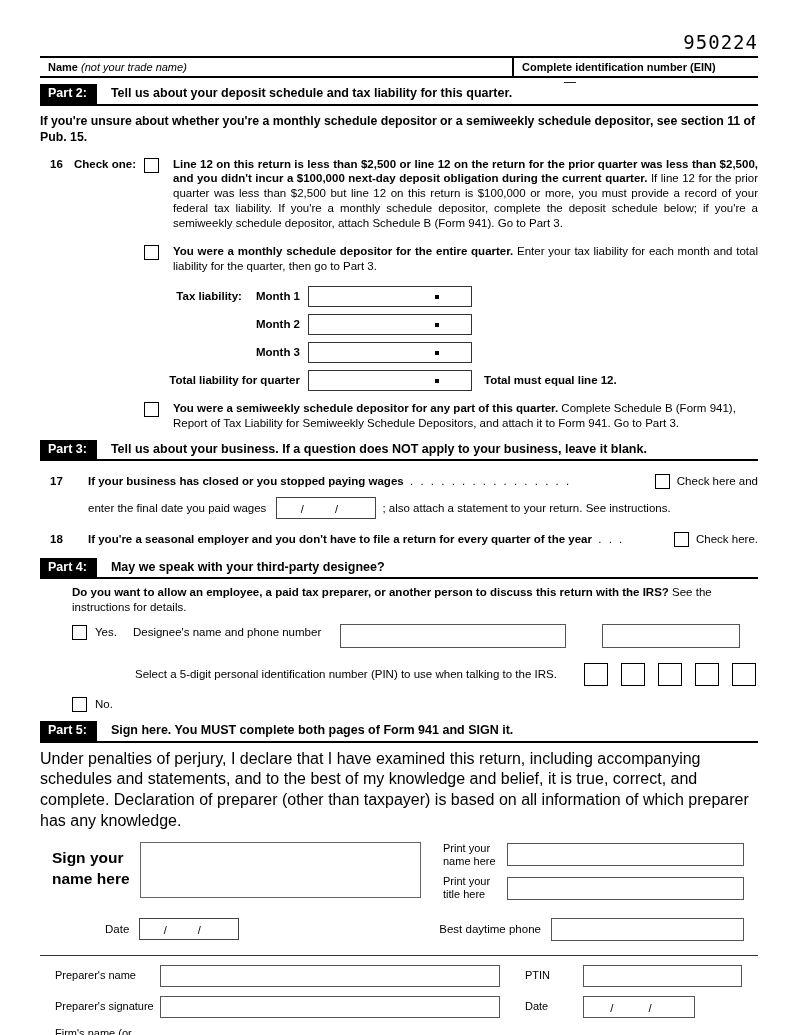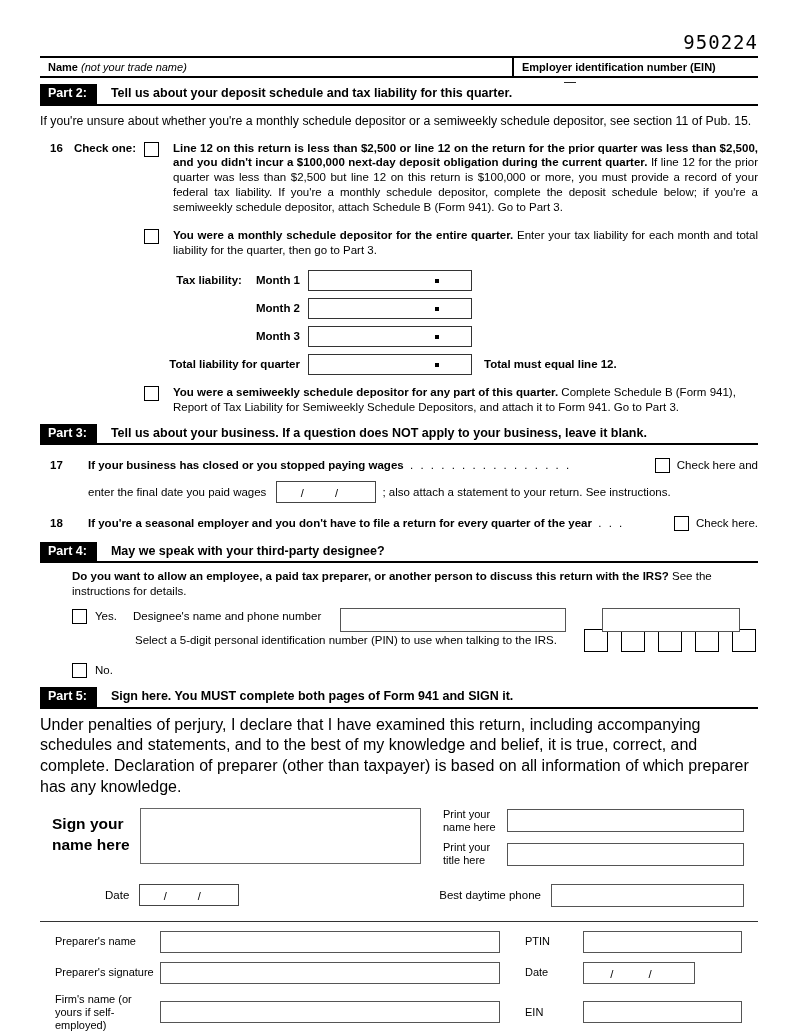--- a/index.html
+++ b/index.html
@@ -20,21 +20,21 @@
   .nameein { display:flex; border-top:2px solid #000; border-bottom:2px solid #000; height:34px; margin-top:4px; }
   .ne-left { flex:1; padding:2px 8px; font-size:11px; }
   .ne-right { width:246px; border-left:2px solid #000; padding:2px 8px; font-size:11px; position:relative; }
   .ein-dash { position:absolute; left:50px; top:17px; font-size:12px; }
 
   
   .partbar { display:flex; align-items:stretch; border-bottom:2.5px solid #000; margin-top:6px; }
   .partlabel { background:#000; color:#fff; font-weight:bold; font-size:12.5px; padding:1px 10px 2px 8px; }
   .parttitle { font-weight:bold; font-size:12.5px; margin-left:14px; padding-top:1px; }
 
-  .intro { font-weight:normal; font-size:12.3px; margin-top:8px; }
+  .intro { font-weight:bold; font-size:12.3px; margin-top:8px; }
 
   
   .l16row { display:flex; margin-top:11px; }
   .l16num { width:24px; margin-left:10px; font-weight:bold; flex:none; }
   .l16check { width:62px; font-weight:bold; flex:none; }
   .cb { width:15px; height:15px; border:1px solid #000; background:#fff; flex:none; margin-top:1px; }
   .opttext { flex:1; margin-left:14px; text-align:justify; }
   .optrow { display:flex; margin-top:13px; margin-left:104px; }
 
   
@@ -53,21 +53,21 @@
   .chlabel { margin-left:7px; white-space:nowrap; }
   .l17b { display:flex; align-items:center; margin-top:8px; margin-left:48px; }
   .datebox { width:100px; height:22px; border:1px solid #444; background:#fff; text-align:center; line-height:22px; letter-spacing:14px; font-size:11px; margin-left:10px; flex:none; }
 
   
   .p4intro { margin-left:32px; margin-top:6px; width:660px; }
   .yesrow { display:flex; align-items:center; margin-top:9px; position:relative; height:26px; }
   .yesrow .cb { margin-left:32px; }
   .desbox1 { position:absolute; left:300px; top:0; width:226px; height:24px; border:1px solid #555; background:#fff; }
   .desbox2 { position:absolute; left:562px; top:0; width:138px; height:24px; border:1px solid #555; background:#fff; }
-  .pinrow { display:flex; align-items:center; margin-top:5px; }
+  .pinrow { display:flex; align-items:center; margin-top:23px; }
   .pinrow .lbl { margin-left:95px; }
   .pingroup { margin-left:auto; display:flex; gap:13px; margin-right:2px; }
   .pinbox { width:24px; height:23px; border:1px solid #000; background:#fff; }
   .norow { display:flex; align-items:center; margin-top:10px; }
   .norow .cb { margin-left:32px; }
 
   
   .perjury { font-size:16px; margin-top:6px; }
   .signblock { display:flex; margin-top:10px; }
   .signlabel { width:88px; margin-left:12px; font-weight:bold; font-size:15.5px; line-height:1.35; padding-top:6px; flex:none; }
@@ -103,21 +103,21 @@
 <div class="page">
 
   <div class="topnum">950224</div>
 
   <div class="nameein">
     <div class="ne-left">
       <span class="b">Name</span>
       <span class="it">(not your trade name)</span>
     </div>
     <div class="ne-right">
-      <span class="b">Employer identification number (EIN)</span>
+      <span class="b">Complete identification number (EIN)</span>
       <span class="ein-dash">—</span>
     </div>
   </div>
 
   <div class="partbar">
     <span class="partlabel">Part 2:</span>
     <span class="parttitle">Tell us about your deposit schedule and tax liability for this quarter.</span>
   </div>
 
   <div class="intro">If you're unsure about whether you're a monthly schedule depositor or a semiweekly schedule depositor, see section 11 of Pub. 15.</div>

